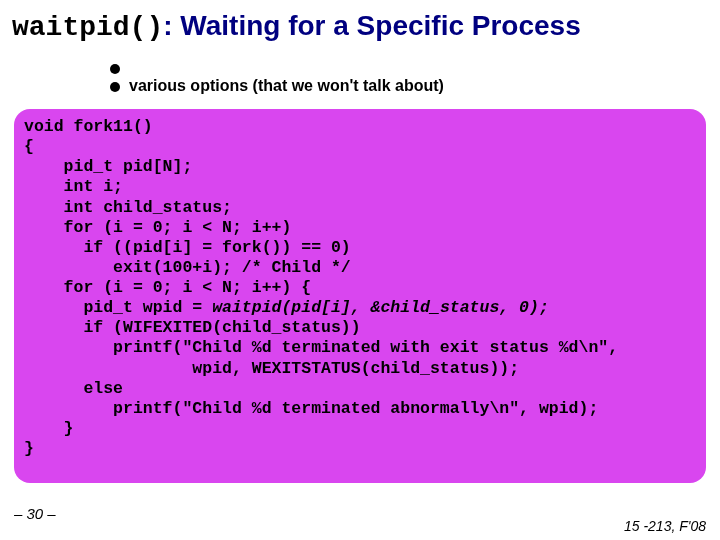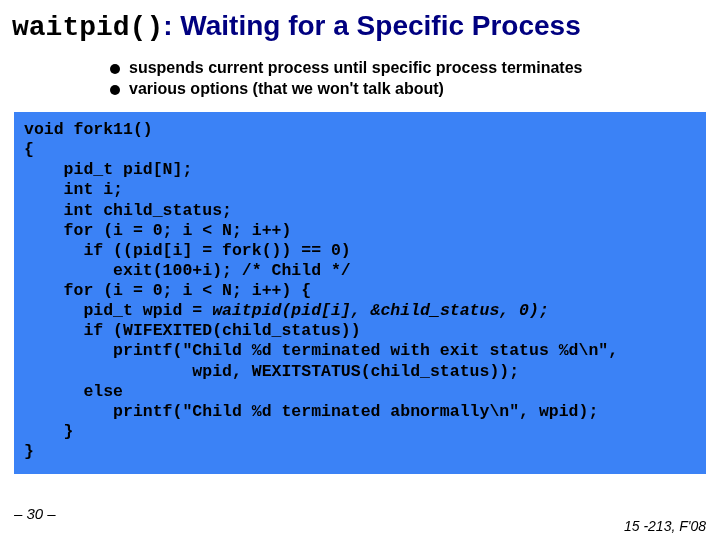--- a/index.html
+++ b/index.html
@@ -1,15 +1,15 @@
 <!DOCTYPE html>
 <html><head>
 <meta charset="utf-8">
 <style>
-  * { margin: 0; padding: 0; box-sizing: border-box; }
+  * { margin: 0; padding: 0; box-sizing: border-box; border-radius: 16px; }
   body {
     width: 720px;
     height: 540px;
     background: #fff;
     font-family: Arial, Helvetica, sans-serif;
     position: relative;
     overflow: hidden;
   }
   .slide {
     width: 100%;
@@ -66,22 +66,22 @@
     margin-top: 5px;
     margin-right: 9px;
     flex-shrink: 0;
   }
   .b2 .text {
     font-size: 16px;
     font-weight: bold;
     color: #000;
   }
   .codebox {
-    background: #3b82f6;
-    padding: 8px 10px 12px 10px;
+    background: #d946ef;
+    padding: 8px 10px 24px 10px;
     margin: 0 2px;
     font-family: "Courier New", monospace;
     font-weight: bold;
     font-size: 16.5px;
     line-height: 1.22;
     color: #000;
     white-space: pre;
     overflow: hidden;
   }
   .codebox i { font-style: italic; }
@@ -109,21 +109,20 @@
 
 <div class="slide">
 
   <div class="title">
     <span class="mono">waitpid()</span><span>: Waiting for a Specific Process</span>
   </div>
 
   <div class="bullets">
     <div class="b2">
       <div class="dot"></div>
-      <div class="text">suspends current process until specific process terminates</div>
     </div>
     <div class="b2">
       <div class="dot"></div>
       <div class="text">various options (that we won't talk about)</div>
     </div>
   </div>
 
   <div class="codebox"><span id="code-target"><span>void fork11()</span>
 <span>{</span>
 <span>    pid_t pid[N];</span>

